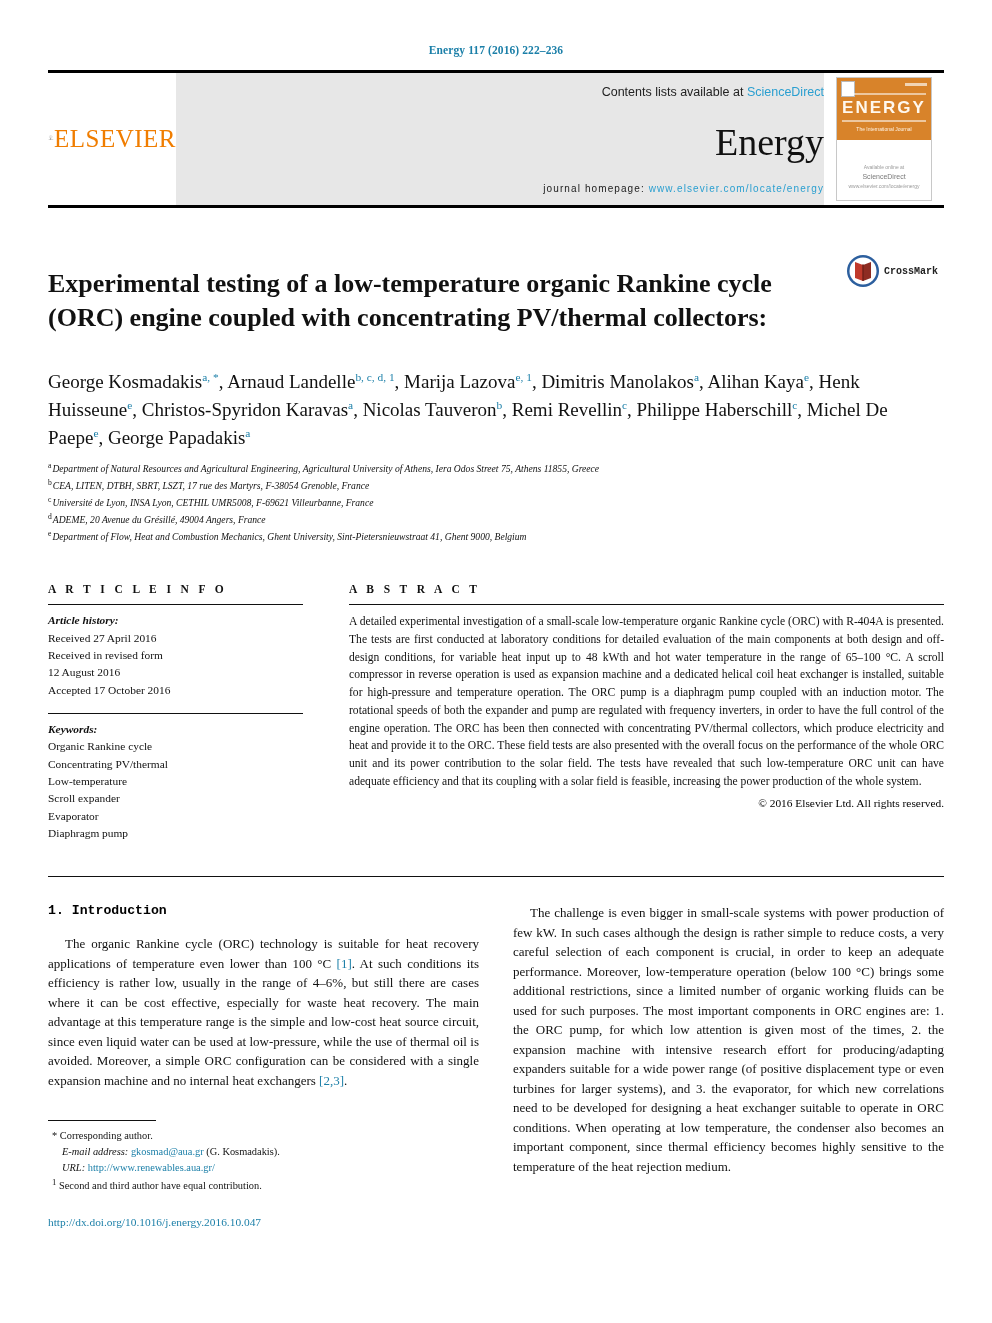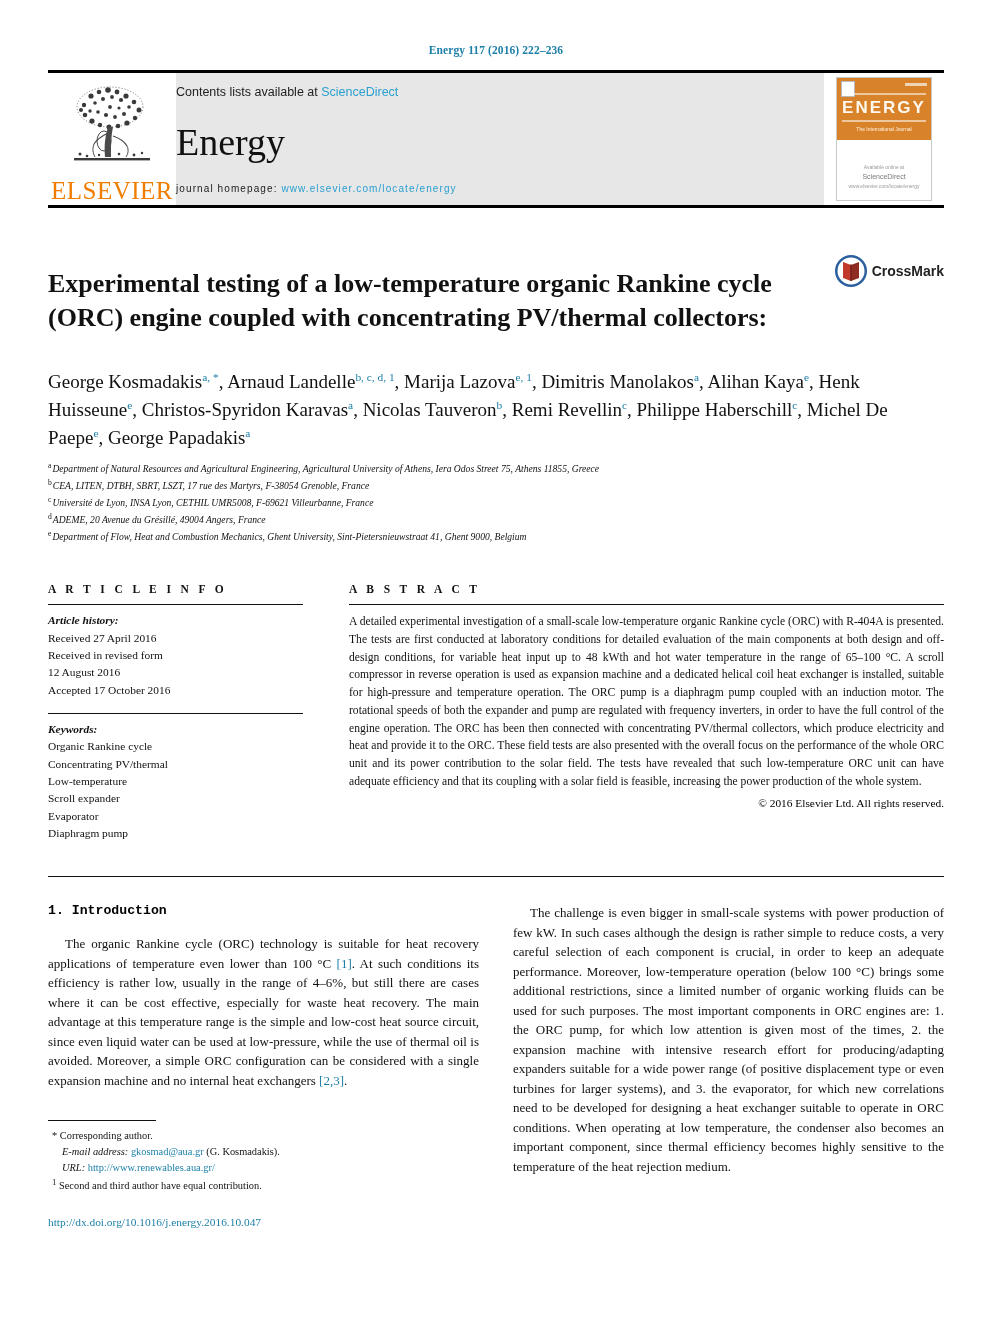--- a/index.html
+++ b/index.html
@@ -39,42 +39,42 @@
     margin-top: 14px;
     border-top: 3px solid #000;
     display: flex;
     align-items: stretch;
     height: 132px;
   }
   .masthead-logo {
     width: 128px;
     flex: 0 0 128px;
     display: flex;
-    flex-direction: column;
+    flex-direction: row;
     align-items: center;
     justify-content: flex-end;
     padding-bottom: 2px;
     box-sizing: border-box;
   }
   .tree-svg { display:block; }
   .elsevier-word {
     font-family: "Liberation Serif", serif;
     font-size: 25px;
     letter-spacing: 0.5px;
     color: #f07d00;
     line-height: 1;
     margin-top: 1px;
   }
   .masthead-center {
     flex: 1 1 auto;
     background: #e7e7e7;
     display: flex;
     flex-direction: column;
     justify-content: space-between;
-    align-items: flex-start;
+    align-items: flex-end;
     padding: 12px 0 11px 0;
     box-sizing: border-box;
   }
   .contents-line {
     font-family: "Liberation Sans", sans-serif;
     font-size: 12.5px;
     color: #222;
   }
   .contents-line .sd-link { color: #2a9fd0; }
   .journal-name {
@@ -182,22 +182,22 @@
     padding-right: 18px;
   }
   .crossmark {
     flex: 0 0 98px;
     display: flex;
     align-items: center;
     gap: 4px;
     padding-top: 4px;
   }
   .crossmark-label {
-    font-family: Liberation Sans, sans-serif;
-    font-size: 14px;
+    font-family: Liberation Mono, monospace;
+    font-size: 10px;
     font-weight: bold;
     color: #222;
   }
 
   
   .authors {
     margin-top: 16px;
     font-family: "Liberation Serif", serif;
     font-size: 19px;
     line-height: 1.45;

